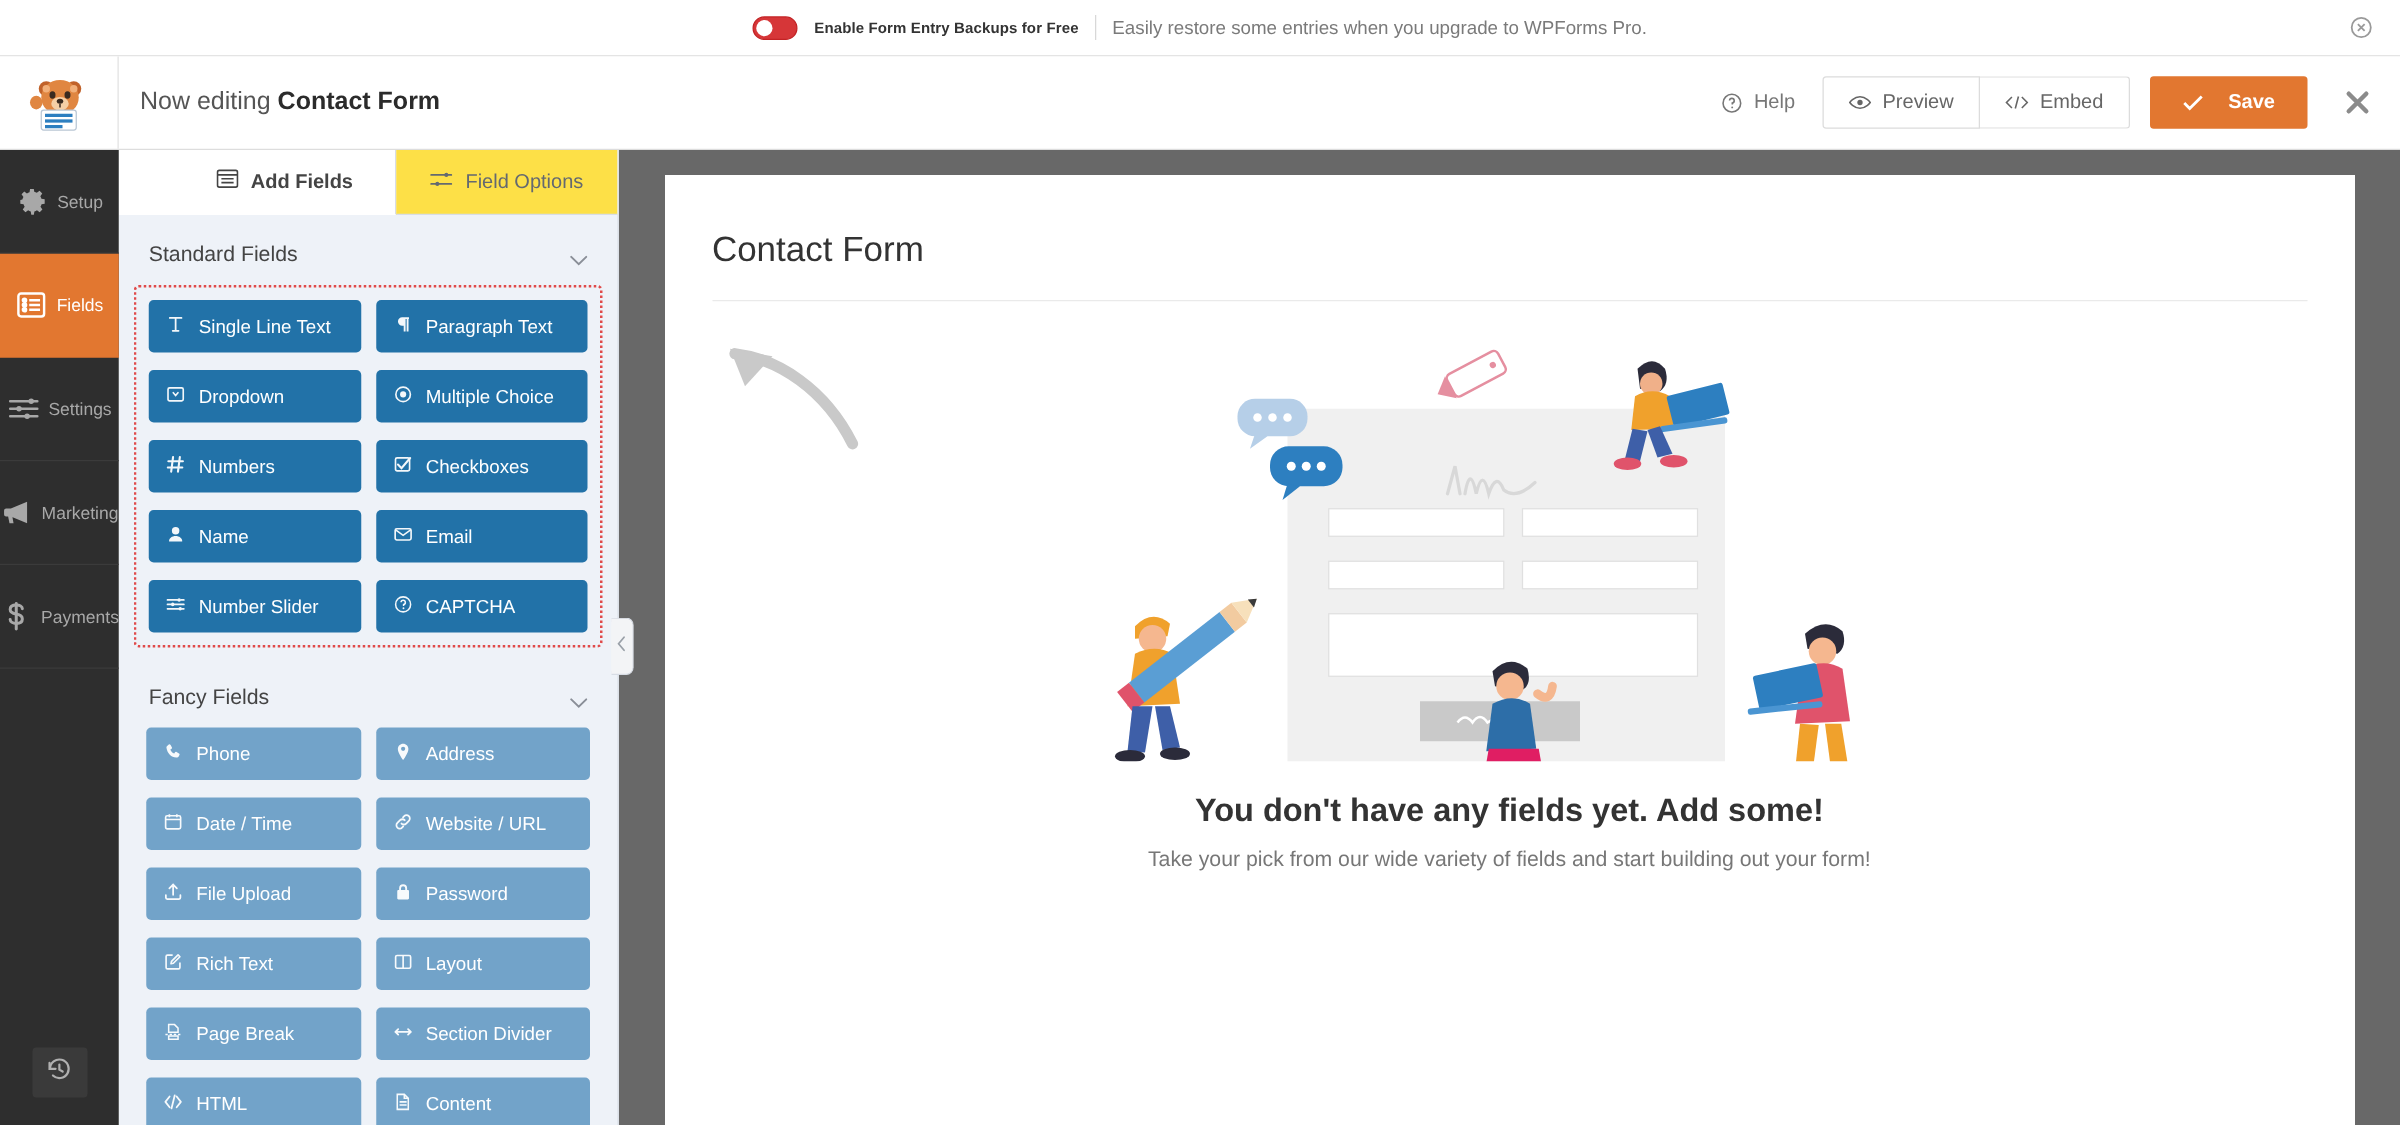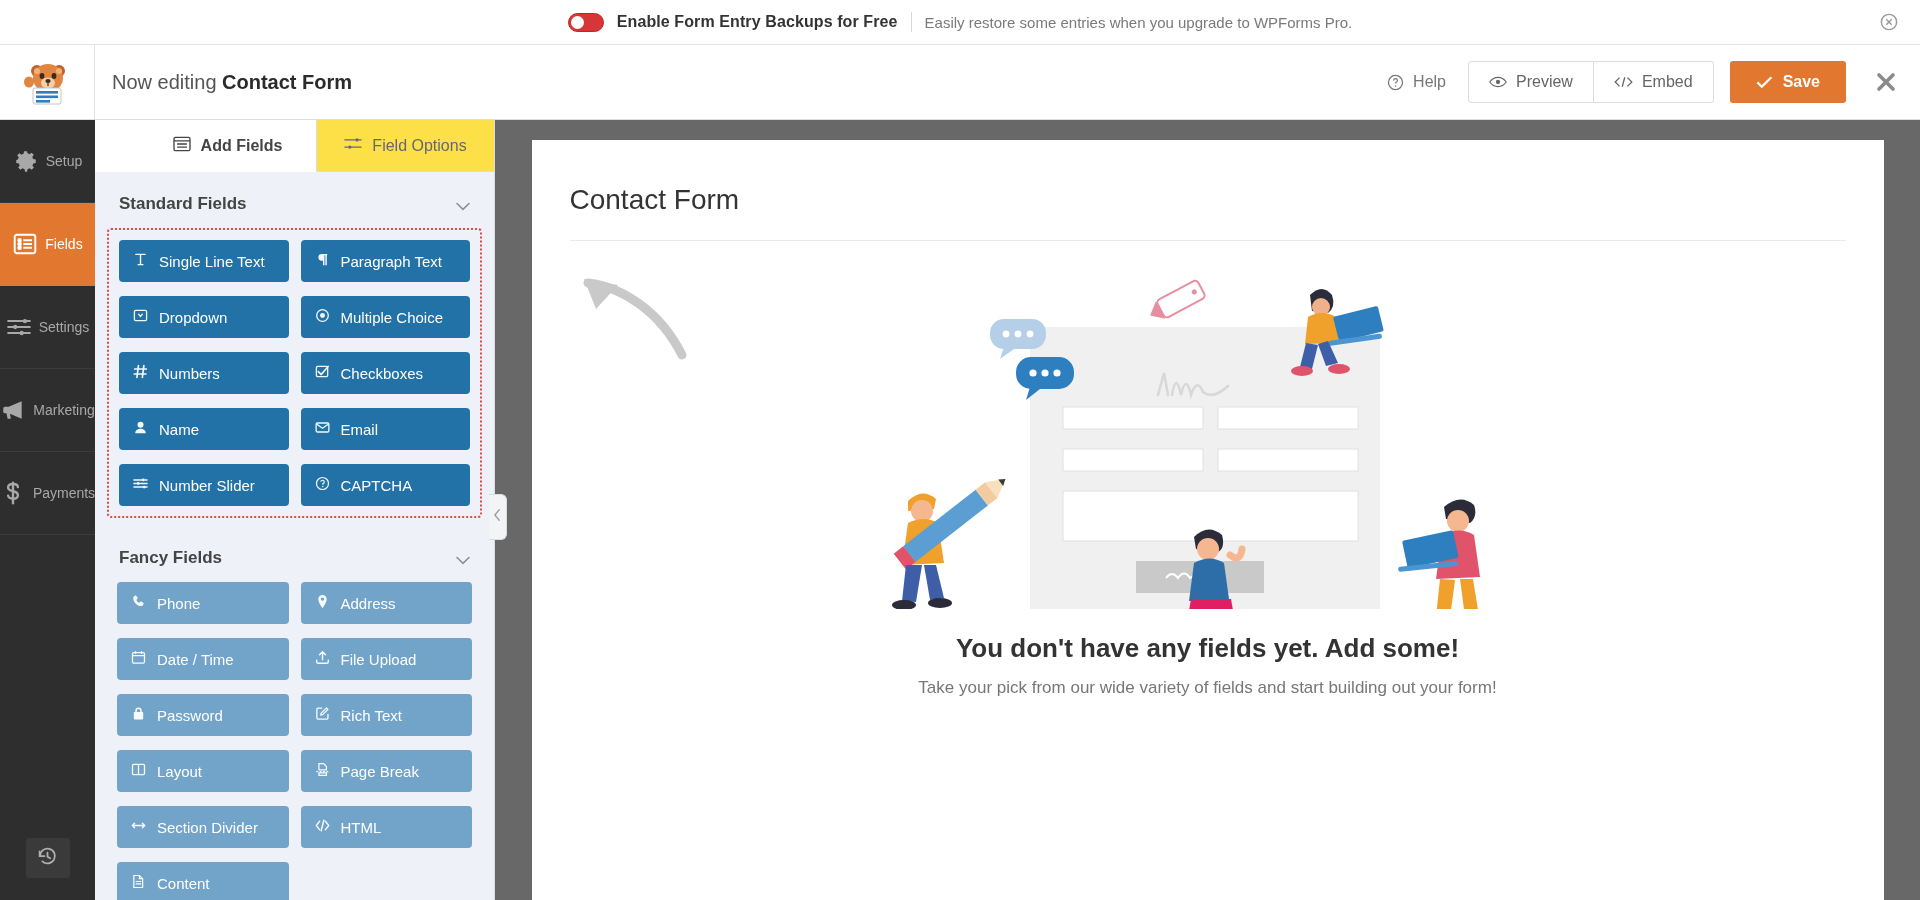--- a/index.html
+++ b/index.html
@@ -21,21 +21,21 @@
   .notice-inner { display: flex; align-items: center; gap: 13px; }
   .toggle-switch {
     width: 36px; height: 19px; border-radius: 10px;
     background: #d63638; position: relative; flex: 0 0 auto;
     border: 1px solid #c32325;
   }
   .toggle-switch::after {
     content: ""; position: absolute; top: 2px; left: 2px;
     width: 13px; height: 13px; border-radius: 50%; background: #ffffff;
   }
-  .notice-title { font-size: 16px; font-weight: bold; color: #333333; letter-spacing: .1px; }
+  .notice-title { font-size: 12px; font-weight: bold; color: #333333; letter-spacing: .1px; }
   .notice-sep { width: 1px; height: 20px; background: #d8d8d8; }
   .notice-desc { font-size: 15px; color: #7a7a7a; }
   .notice-close {
     position: absolute; right: 22px; top: 50%; transform: translateY(-50%);
     width: 18px; height: 18px; color: #9a9a9a; cursor: pointer;
   }
 
   
   .header {
     position: absolute; top: 45px; left: 0; right: 0; height: 75px;
@@ -62,21 +62,21 @@
   .btn-group { display: flex; height: 42px; margin-right: 16px; }
   .gbtn {
     display: flex; align-items: center; gap: 9px;
     padding: 0 20px; font-size: 16px; color: #666666;
     background: #ffffff; border: 1px solid #dcdcdc; cursor: pointer;
   }
   .gbtn + .gbtn { border-left: none; }
   .gbtn:first-child { border-radius: 3px 0 0 3px; }
   .gbtn:last-child { border-radius: 0 3px 3px 0; }
   .save-btn {
-    display: flex; align-items: center; gap: 10px; height: 42px;
+    display: flex; align-items: center; gap: 20px; height: 42px;
     padding: 0 26px; background: #e27730; color: #ffffff;
     font-size: 16px; font-weight: bold; border: none; border-radius: 3px;
     cursor: pointer; margin-right: 28px;
   }
   .header-close {
     width: 24px; height: 24px; color: #8b8b8b; cursor: pointer; margin-right: 6px;
   }
 
   
   .rail {
@@ -112,23 +112,22 @@
   .panel-tabs { display: flex; height: 52px; background: #ffffff; }
   .ptab {
     flex: 1; display: flex; align-items: center; justify-content: center; gap: 10px;
     font-size: 16px; color: #646970; cursor: pointer;
     border-bottom: 1px solid #d8dde5; background: #fde047;
   }
   .ptab.active { background: #ffffff; color: #444444; font-weight: bold; border-bottom-color: transparent; }
   .ptab:first-child { border-right: 1px solid #d8dde5; padding-left: 44px; }
   .panel-body { height: calc(100% - 52px); overflow: hidden; padding: 0 22px; }
   .section-head {
-    display: flex; align-items: center; justify-content: space-between;
+    display: flex; align-items: flex-end; justify-content: space-between;
     padding: 22px 2px 14px 2px;
-    font-weight: bold;
   }
   .section-title { font-size: 17px; color: #444444; }
   .chev { color: #8a8f98; width: 14px; height: 14px; }
   .field-grid {
     display: grid; grid-template-columns: 1fr 1fr; gap: 14px 12px;
   }
   .field-grid.highlight {
     border: 2px dotted #e04a4a; border-radius: 4px; padding: 10px; margin: 0 -10px;
   }
   .fbtn {
@@ -485,20 +484,29 @@
           <svg viewBox="0 0 16 16" width="15" height="15" fill="none" stroke="currentColor" stroke-width="1.4">
             <rect x="1.6" y="2.8" width="12.8" height="11.2" rx="1.4"></rect>
             <path d="M1.6 6h12.8M4.8 1.4v2.6M11.2 1.4v2.6"></path>
           </svg>
         </span>
         <span>Date / Time</span>
       </div>
       <div class="fbtn fancy">
         <span>
           <svg viewBox="0 0 16 16" width="15" height="15" fill="none" stroke="currentColor" stroke-width="1.5" stroke-linecap="round">
+            <path d="M6.6 9.4a2.8 2.8 0 0 0 4 0l2.3-2.3a2.8 2.8 0 1 0-4-4l-1 1"></path>
+            <path d="M9.4 6.6a2.8 2.8 0 0 0-4 0L3.1 8.9a2.8 2.8 0 1 0 4 4l1-1"></path>
+          </svg>
+        </span>
+        <span>Website / URL</span>
+      </div>
+      <div class="fbtn fancy">
+        <span>
+          <svg viewBox="0 0 16 16" width="15" height="15" fill="none" stroke="currentColor" stroke-width="1.5" stroke-linecap="round">
             <path d="M8 10.5V1.8M4.8 5L8 1.8 11.2 5"></path>
             <path d="M1.8 10.8v2.1c0 .7.5 1.2 1.2 1.2h10c.7 0 1.2-.5 1.2-1.2v-2.1"></path>
           </svg>
         </span>
         <span>File Upload</span>
       </div>
       <div class="fbtn fancy">
         <span>
           <svg viewBox="0 0 16 16" width="15" height="15" fill="currentColor">
             <path d="M4.6 6.4V4.9a3.4 3.4 0 0 1 6.8 0v1.5h.6c.6 0 1 .5 1 1v6c0 .6-.4 1-1 1H4c-.6 0-1-.4-1-1v-6c0-.5.4-1 1-1zm1.6 0h3.6V4.9a1.8 1.8 0 1 0-3.6 0z"></path>

